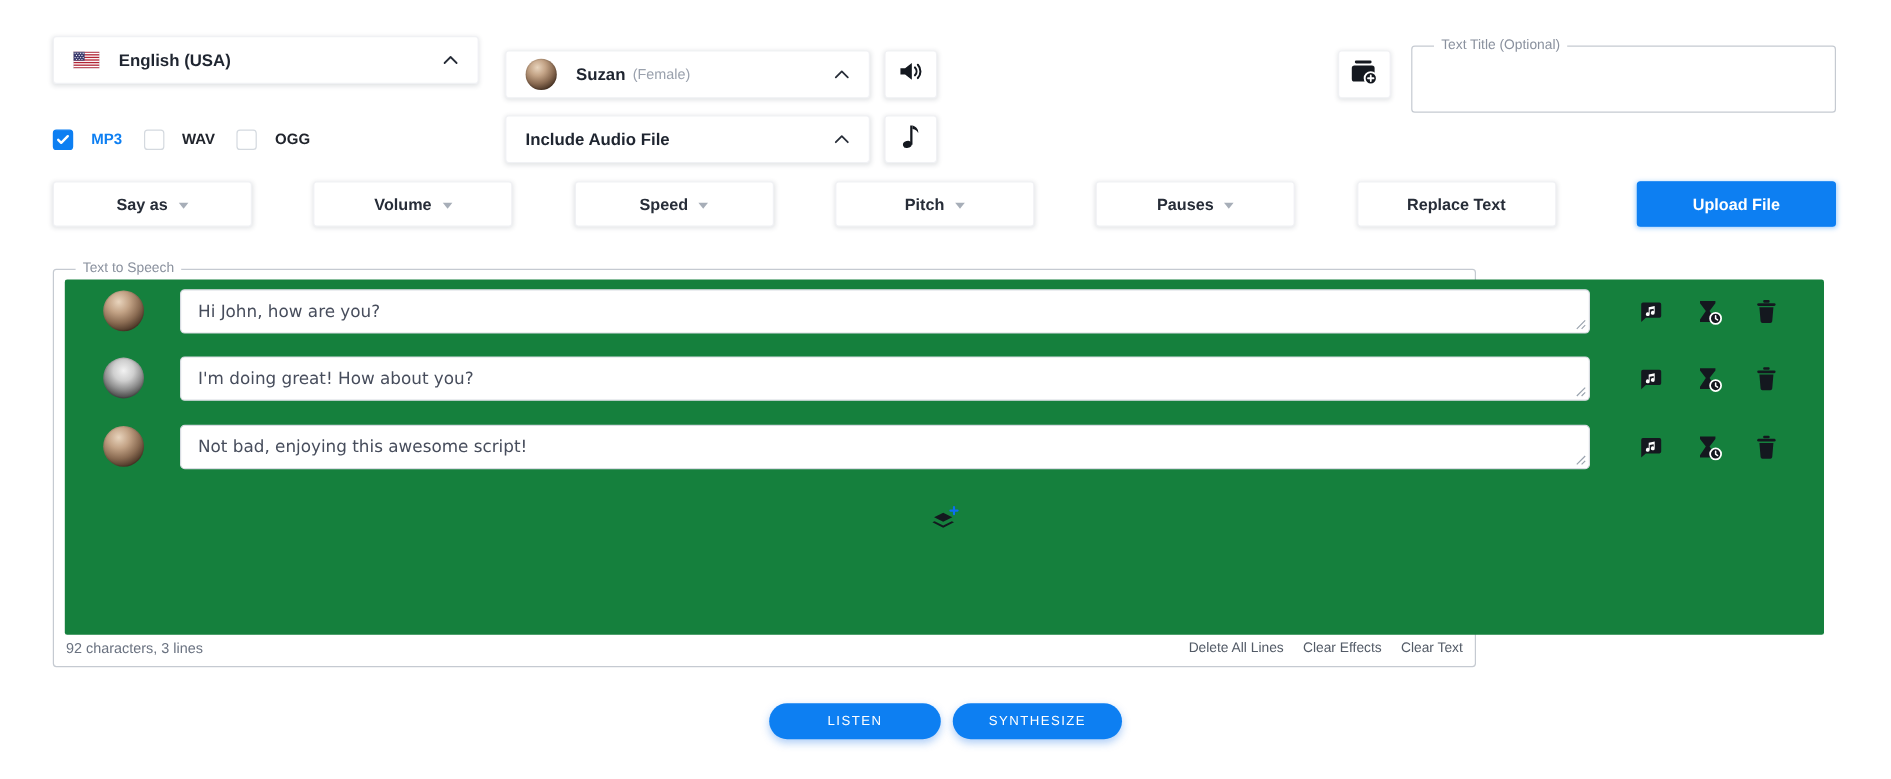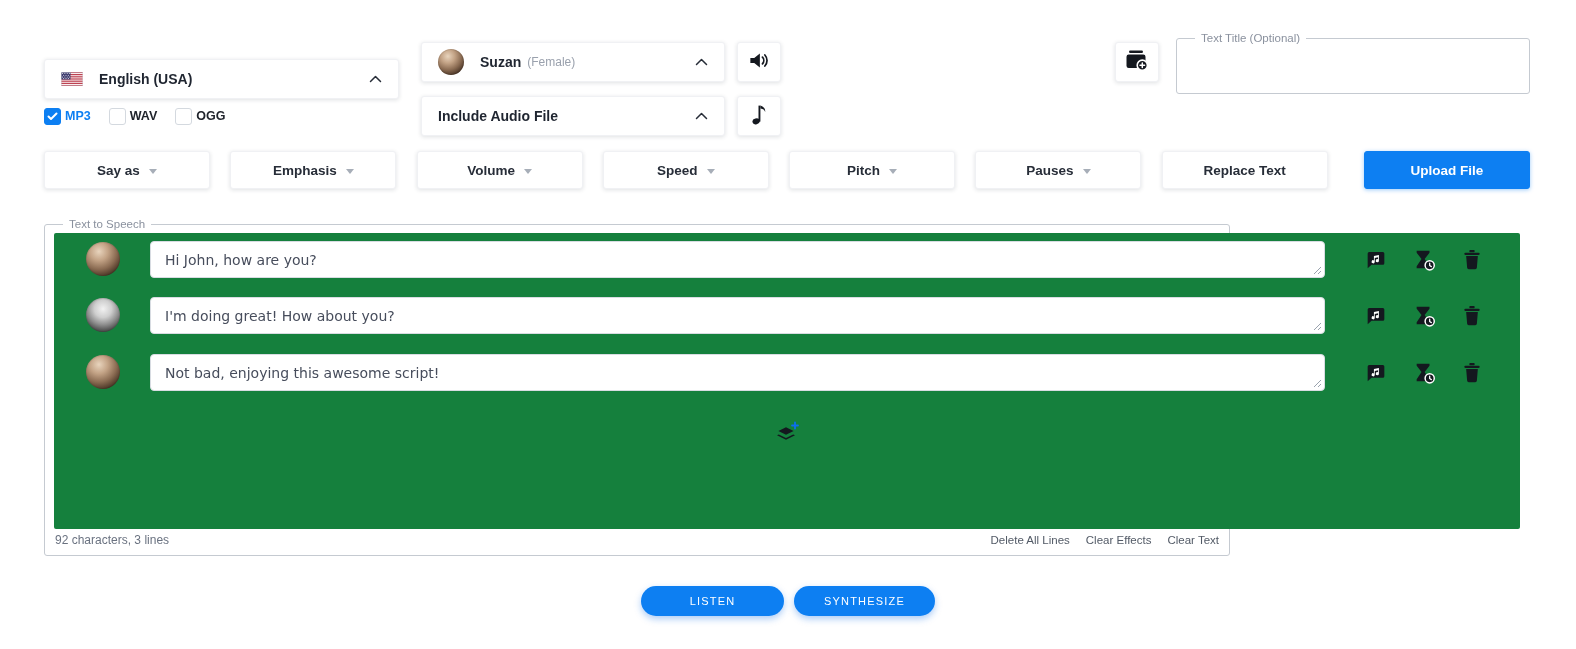--- a/index.html
+++ b/index.html
@@ -29,21 +29,21 @@
   
   .fieldset { position:absolute; border:1px solid #c5cad1; border-radius:3px; background:#fff; }
   .fieldset > .legend {
     position:absolute; top:-8px; left:18px; background:#fff; padding:0 6px;
     font-size:11.5px; color:#8a919e; line-height:15px; white-space:nowrap;
   }
   .title-input { position:absolute; inset:4px 8px; border:none; outline:none; font-size:14px; color:#2a2f3a; width:calc(100% - 16px); background:transparent; }
 
   
   .formats { position:absolute; left:44px; top:96px; height:40px; display:flex; align-items:center; gap:18px; }
-  .chk-group { display:flex; align-items:center; gap:4px; cursor:pointer; }
+  .chk-group { display:flex; align-items:center; gap:15px; cursor:pointer; }
   .chk { width:17px; height:17px; border-radius:3px; background:#fff; border:1px solid #d4d9df; display:flex; align-items:center; justify-content:center; }
   .chk.checked { background:#0d7ff2; border-color:#0d7ff2; }
   .chk-label { font-size:12.5px; font-weight:700; color:#20242c; }
   .chk-label.accent { color:#0d7ff2; }
 
   
   .effects { position:absolute; left:44px; top:151px; width:1486px; height:38px; display:flex; justify-content:space-between;text-align:right; }
   .effect-btn {
     width:166px; height:38px; background:#fff; border:1px solid #f0f1f4; border-radius:3px;
     box-shadow:0 1px 4px rgba(28,39,60,.14); display:flex; align-items:center; justify-content:center;
@@ -80,21 +80,21 @@
     box-shadow:0 3px 7px rgba(16,110,230,.35);
   }
   .action-btn.listen { width:143px; }
   .action-btn.synthesize { width:141px; }
 </style>
 </head>
 <body>
 
 <div class="page">
 
-  <div class="card dd" style="left:44px; top:59px; width:355px;">
+  <div class="card dd" style="left:44px; top:30px; width:355px;">
     <span class="flag">
       <svg width="22" height="14" viewBox="0 0 22 14">
         <rect width="22" height="14" fill="#fff"></rect>
         <g fill="#b22234">
           <rect y="0" width="22" height="1.08"></rect>
             <rect y="2.15" width="22" height="1.08"></rect>
           <rect y="4.31" width="22" height="1.08"></rect>
             <rect y="6.46" width="22" height="1.08"></rect>
           <rect y="8.62" width="22" height="1.08"></rect>
             <rect y="10.77" width="22" height="1.08"></rect>
@@ -203,24 +203,20 @@
       </svg>
     </span>
   </div>
 
   <div class="effects">
     <div class="effect-btn">
       <span>Say as</span>
       <span class="caret-down"></span>
     </div>
     <div class="effect-btn">
-      <span>Emphasis</span>
-      <span class="caret-down"></span>
-    </div>
-    <div class="effect-btn">
       <span>Volume</span>
       <span class="caret-down"></span>
     </div>
     <div class="effect-btn">
       <span>Speed</span>
       <span class="caret-down"></span>
     </div>
     <div class="effect-btn">
       <span>Pitch</span>
       <span class="caret-down"></span>

